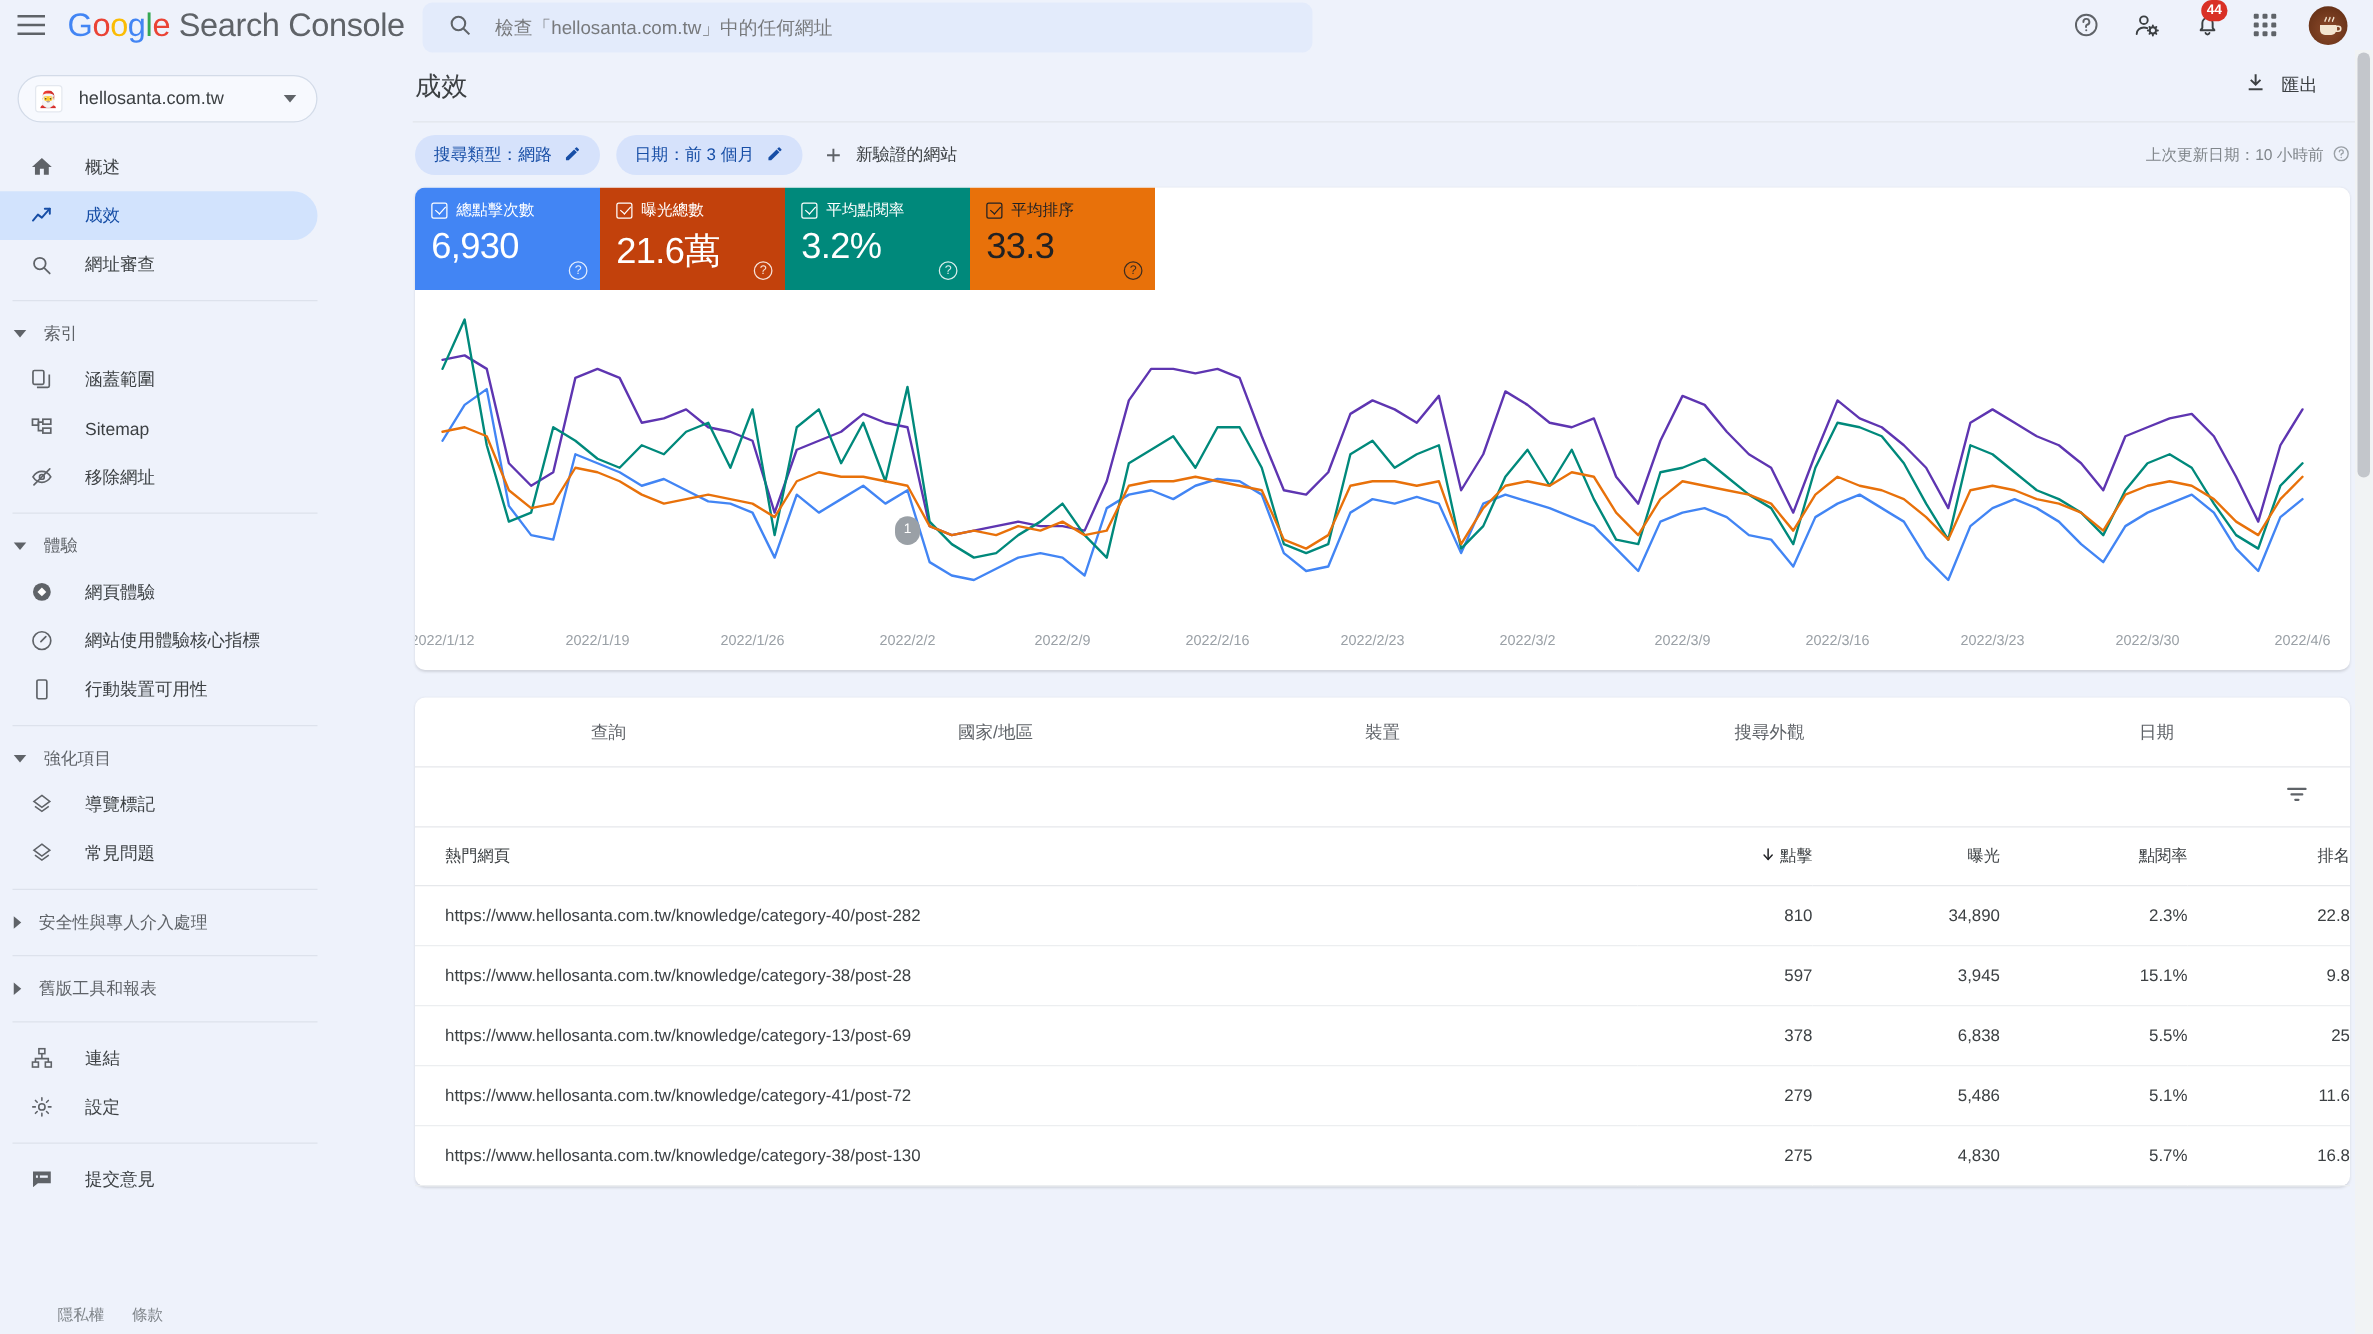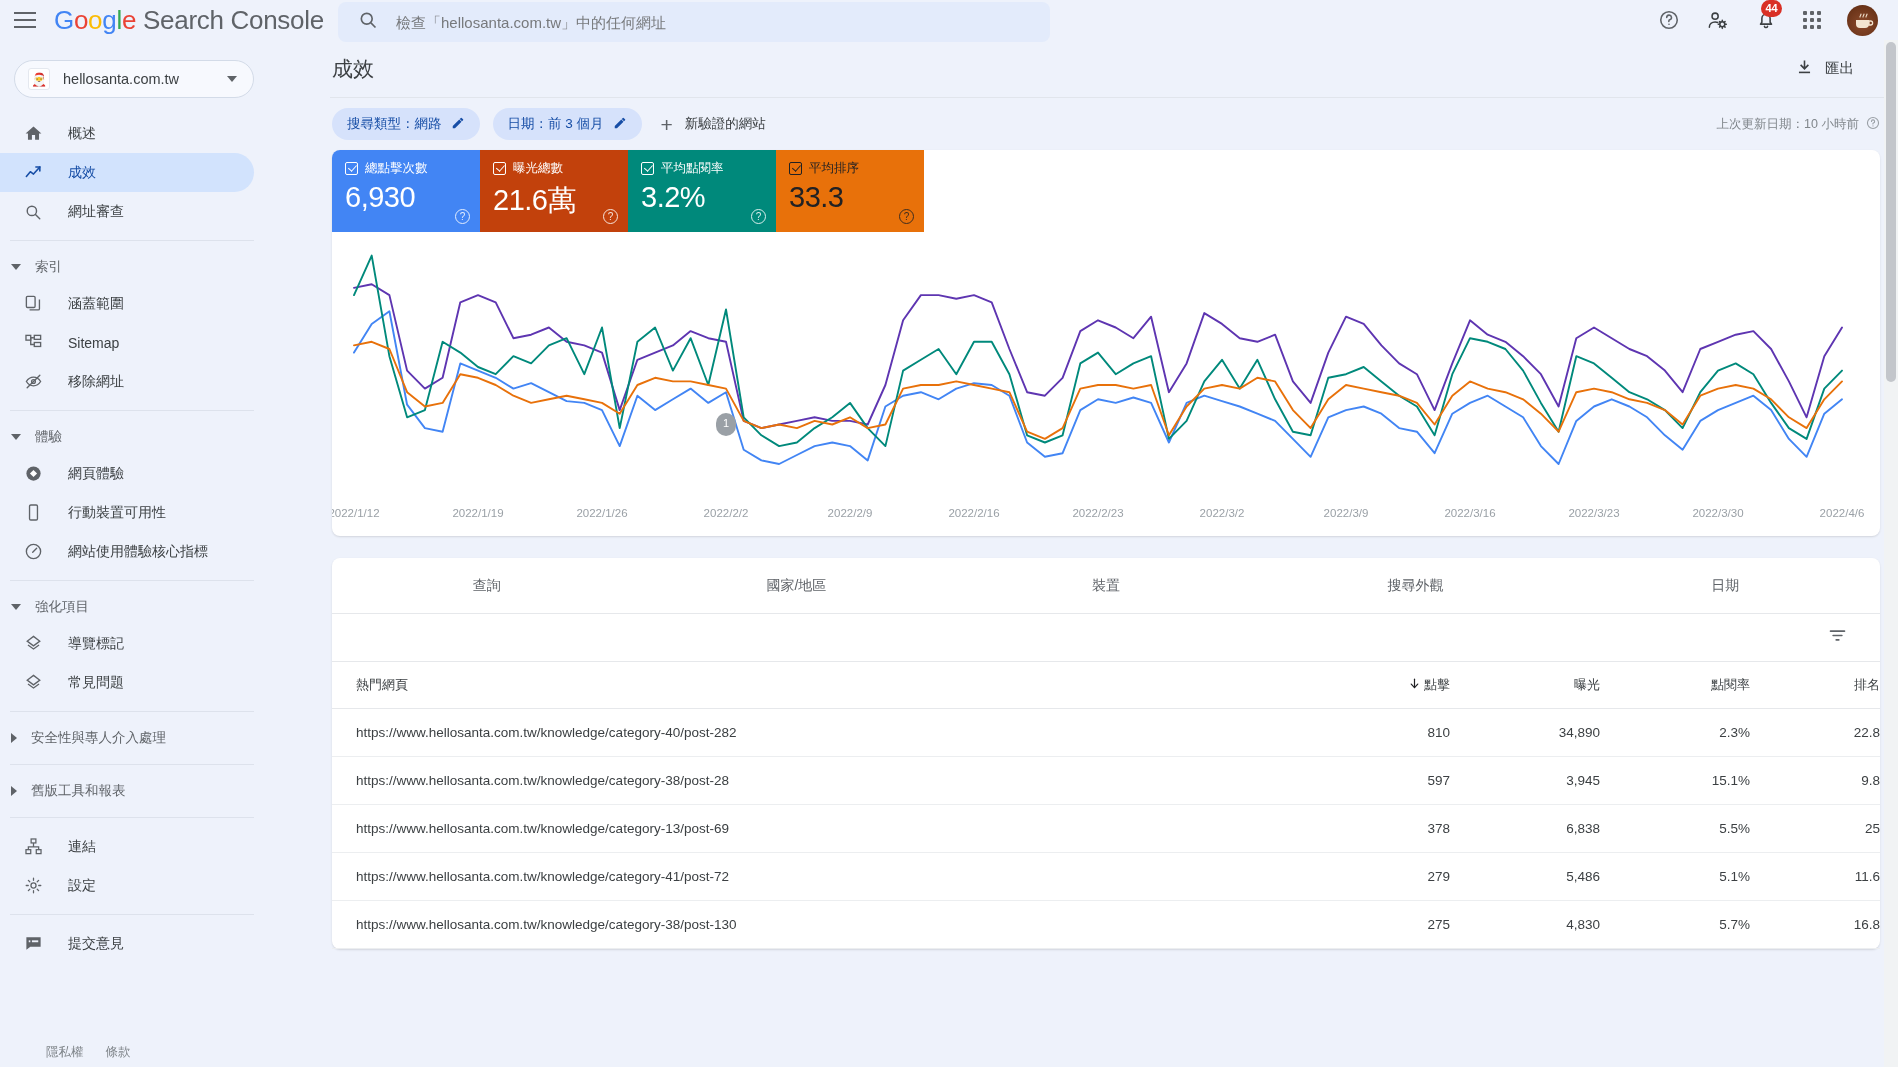--- a/index.html
+++ b/index.html
@@ -402,33 +402,33 @@
       <svg width="19" height="19" viewBox="0 0 24 24" fill="#5f6368">
         <circle cx="12" cy="12" r="9"></circle>
           <path d="M12 7.5l4.5 4.5L12 16.5 7.5 12z" fill="#fff"></path>
       </svg>
     </span>
     <span>網頁體驗</span>
   </div>
   <div class="navitem">
     <span class="ico">
       <svg width="19" height="19" viewBox="0 0 24 24" fill="none" stroke="#5f6368" stroke-width="1.7">
-        <rect x="7" y="2.5" width="10" height="19" rx="1.6"></rect>
-      </svg>
-    </span>
-    <span>行動裝置可用性</span>
-  </div>
-  <div class="navitem">
-    <span class="ico">
-      <svg width="19" height="19" viewBox="0 0 24 24" fill="none" stroke="#5f6368" stroke-width="1.7">
         <circle cx="12" cy="12" r="9"></circle>
           <path d="M16 8l-5 5" stroke-linecap="round"></path>
       </svg>
     </span>
     <span>網站使用體驗核心指標</span>
+  </div>
+  <div class="navitem">
+    <span class="ico">
+      <svg width="19" height="19" viewBox="0 0 24 24" fill="none" stroke="#5f6368" stroke-width="1.7">
+        <rect x="7" y="2.5" width="10" height="19" rx="1.6"></rect>
+      </svg>
+    </span>
+    <span>行動裝置可用性</span>
   </div>
 
   <div class="nav-divider"></div>
 
   <div class="navgroup">
     <span class="tri"></span>
     <span>強化項目</span>
   </div>
   <div class="navitem">
     <span class="ico">

